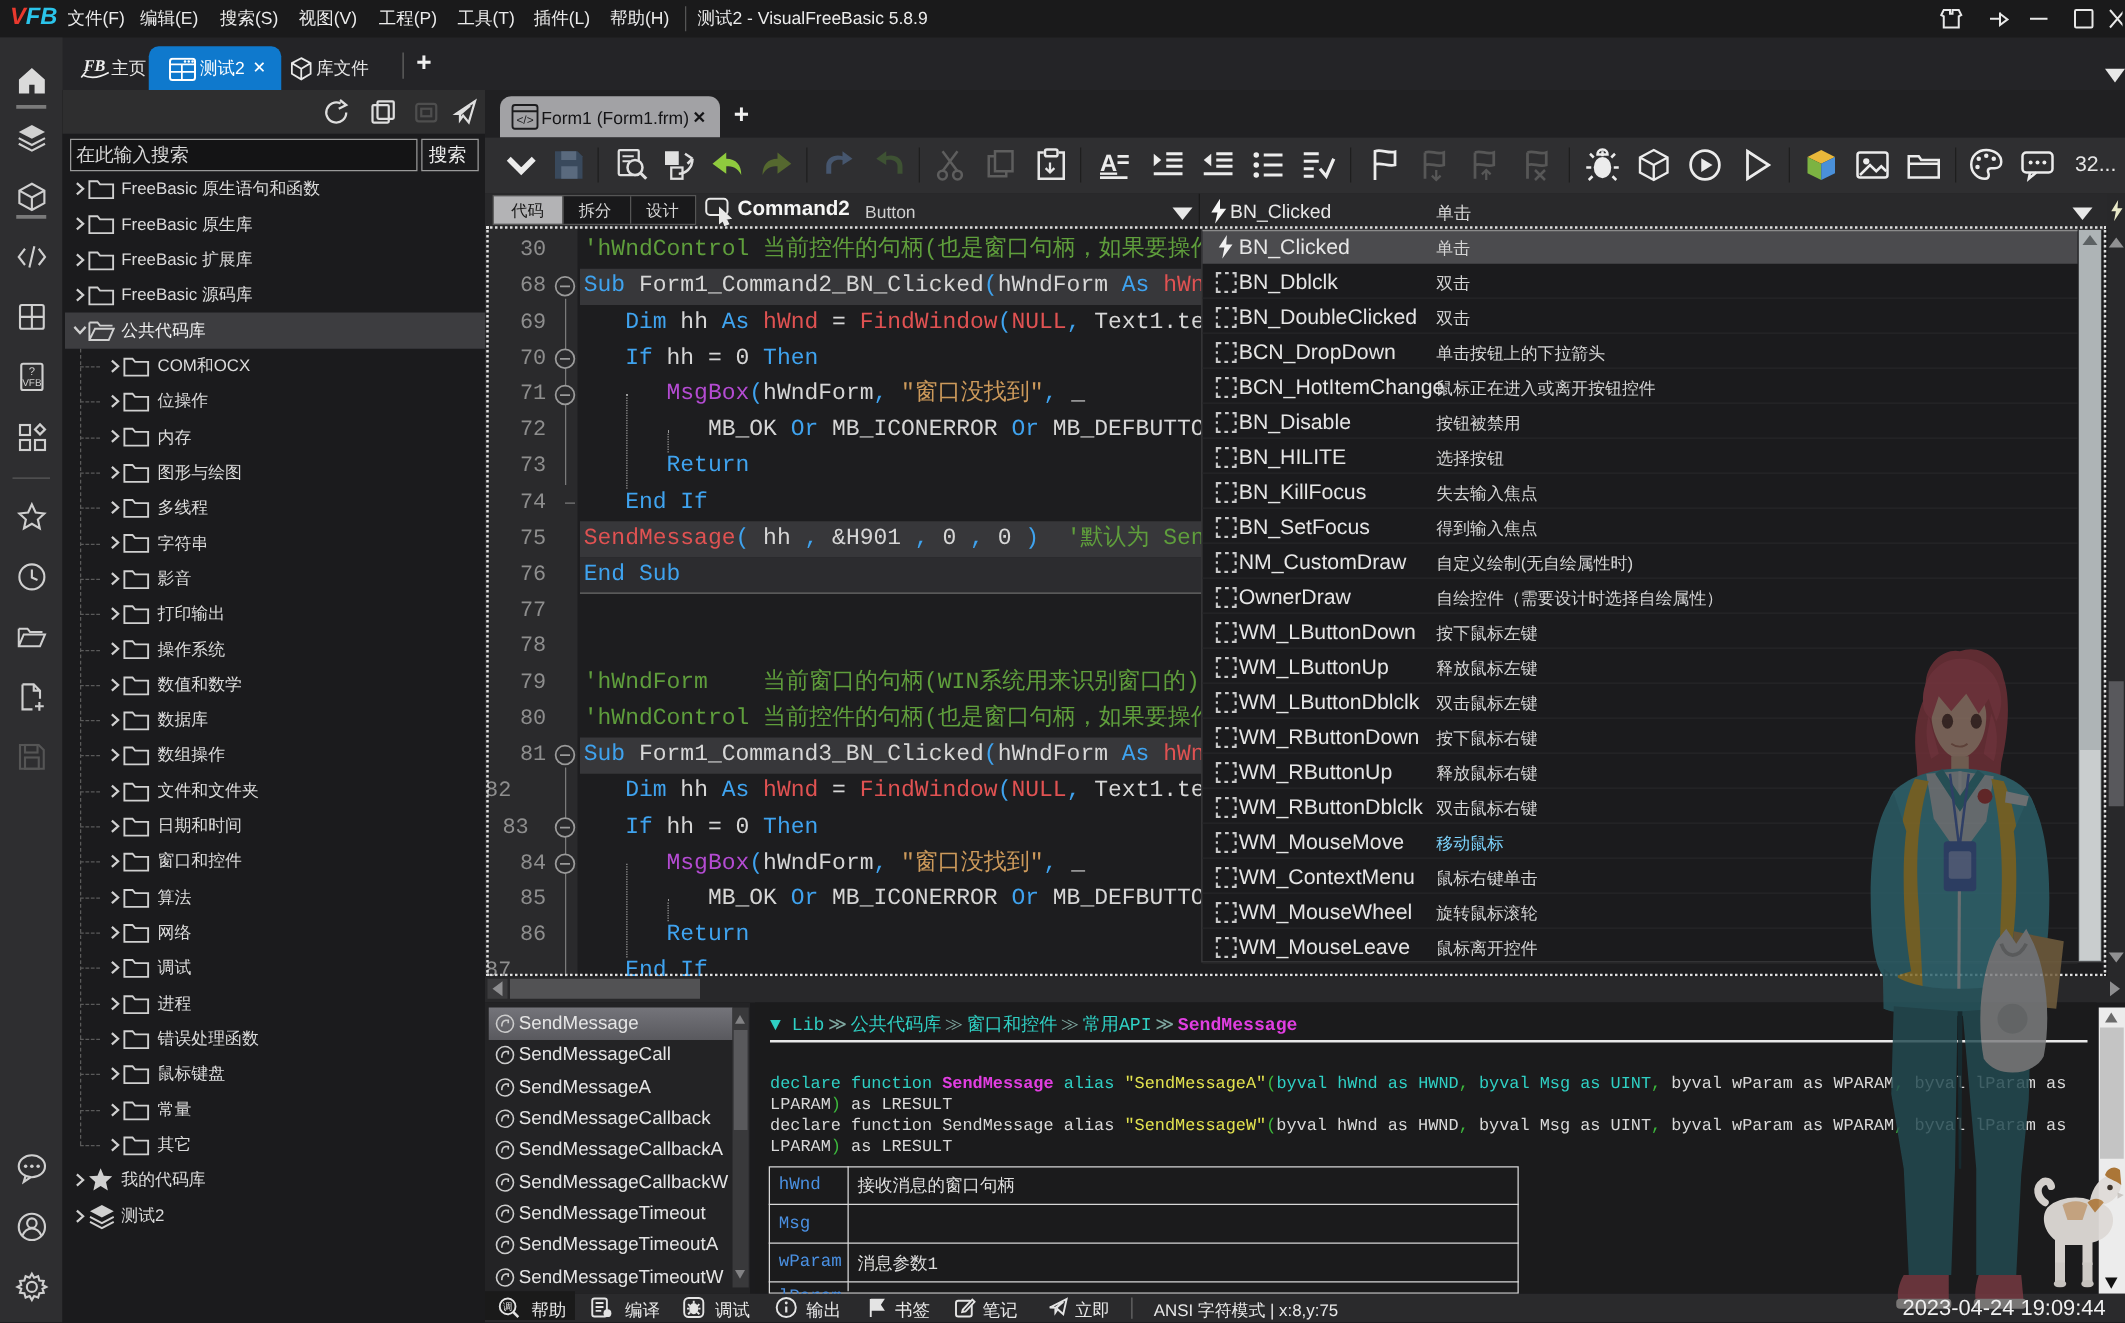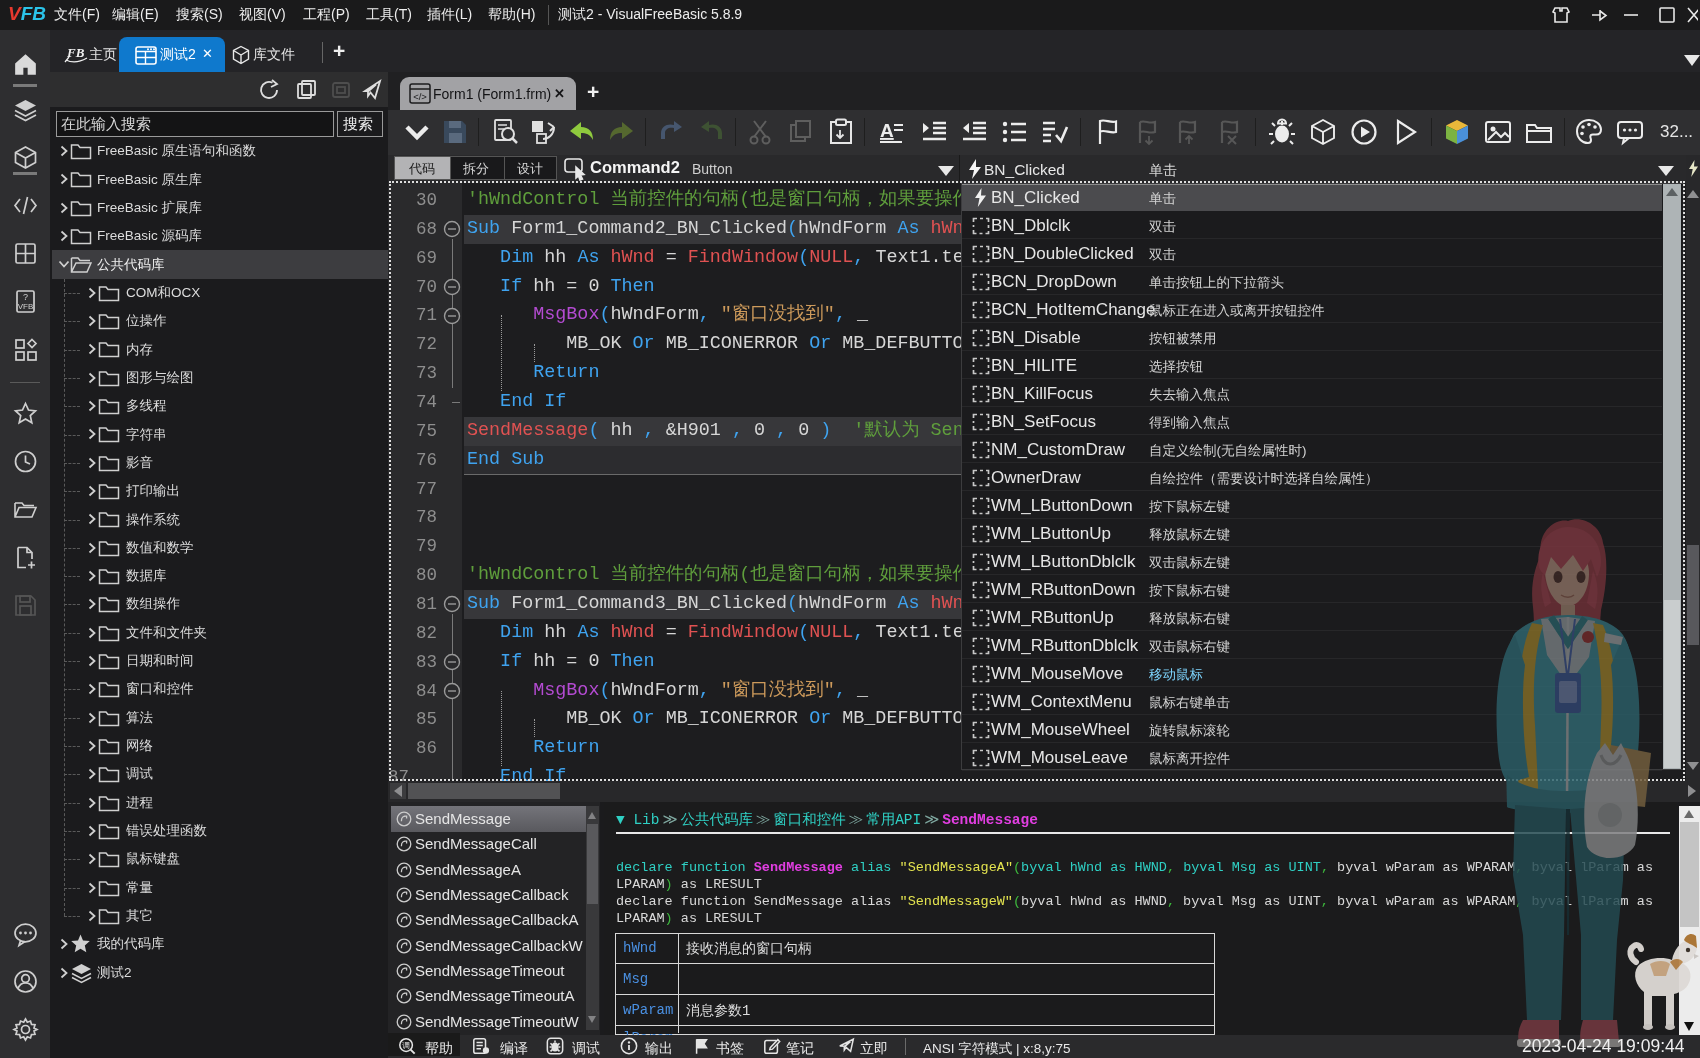--- a/index.html
+++ b/index.html
@@ -561,27 +561,28 @@
 <div class="abs mono" style="left:467px;top:359.1px;height:28.85px;line-height:28.85px;font-size:18.4px;white-space:pre">      <span class="k">Return</span></div>
 <div class="abs mono" style="left:388px;top:388.0px;width:49px;height:28.85px;line-height:28.85px;font-size:17.5px;color:#8e8e8e;text-align:right">74</div>
 <div class="abs mono" style="left:467px;top:388.0px;height:28.85px;line-height:28.85px;font-size:18.4px;white-space:pre">   <span class="k">End If</span></div>
 <div class="abs mono" style="left:388px;top:416.8px;width:49px;height:28.85px;line-height:28.85px;font-size:17.5px;color:#8e8e8e;text-align:right">75</div>
 <div class="abs mono" style="left:467px;top:416.8px;height:28.85px;line-height:28.85px;font-size:18.4px;white-space:pre"><span class="r">SendMessage</span><span class="k">( </span><span class="w">hh </span><span class="k">, </span><span class="w">&amp;H901 </span><span class="k">, </span><span class="w">0 </span><span class="k">, </span><span class="w">0 </span><span class="k">)  </span><span class="c">'默认为 SendMessageW，可以 SendMessageA</span></div>
 <div class="abs mono" style="left:388px;top:445.7px;width:49px;height:28.85px;line-height:28.85px;font-size:17.5px;color:#8e8e8e;text-align:right">76</div>
 <div class="abs mono" style="left:467px;top:445.7px;height:28.85px;line-height:28.85px;font-size:18.4px;white-space:pre"><span class="k">End Sub</span></div>
 <div class="abs mono" style="left:388px;top:474.5px;width:49px;height:28.85px;line-height:28.85px;font-size:17.5px;color:#8e8e8e;text-align:right">77</div>
 <div class="abs mono" style="left:388px;top:503.4px;width:49px;height:28.85px;line-height:28.85px;font-size:17.5px;color:#8e8e8e;text-align:right">78</div>
 <div class="abs mono" style="left:388px;top:532.2px;width:49px;height:28.85px;line-height:28.85px;font-size:17.5px;color:#8e8e8e;text-align:right">79</div>
+<div class="abs mono" style="left:467px;top:532.2px;height:28.85px;line-height:28.85px;font-size:18.4px;white-space:pre"><span class="c">'hWndForm    当前窗口的句柄(WIN系统用来识别窗口的)</span></div>
 <div class="abs mono" style="left:388px;top:561.0px;width:49px;height:28.85px;line-height:28.85px;font-size:17.5px;color:#8e8e8e;text-align:right">80</div>
 <div class="abs mono" style="left:467px;top:561.0px;height:28.85px;line-height:28.85px;font-size:18.4px;white-space:pre"><span class="c">'hWndControl 当前控件的句柄(也是窗口句柄，如果要操作</span></div>
 <div class="abs mono" style="left:388px;top:589.9px;width:49px;height:28.85px;line-height:28.85px;font-size:17.5px;color:#8e8e8e;text-align:right">81</div>
 <div class="abs mono" style="left:467px;top:589.9px;height:28.85px;line-height:28.85px;font-size:18.4px;white-space:pre"><span class="k">Sub </span><span class="w">Form1_Command3_BN_Clicked</span><span class="k">(</span><span class="w">hWndForm </span><span class="k">As </span><span class="r">hWnd</span><span class="k">, </span><span class="w">hWndControl </span><span class="k">As </span><span class="r">hWnd</span><span class="k">)</span></div>
-<div class="abs mono" style="left:388px;top:618.8px;width:49px;height:28.85px;line-height:28.85px;font-size:17.5px;color:#8e8e8e;text-align:right">82</div>
+<div class="abs mono" style="left:388px;top:618.8px;width:49px;height:28.85px;line-height:28.85px;font-size:17.5px;color:#8e8e8e;">82</div>
 <div class="abs mono" style="left:467px;top:618.8px;height:28.85px;line-height:28.85px;font-size:18.4px;white-space:pre">   <span class="k">Dim </span><span class="w">hh </span><span class="k">As </span><span class="r">hWnd </span><span class="w">= </span><span class="r">FindWindow</span><span class="k">(</span><span class="r">NULL</span><span class="k">, </span><span class="w">Text1.text )</span></div>
-<div class="abs mono" style="left:388px;top:647.6px;width:49px;height:28.85px;line-height:28.85px;font-size:17.5px;color:#8e8e8e;text-align:right">83</div>
+<div class="abs mono" style="left:388px;top:647.6px;width:49px;height:28.85px;line-height:28.85px;font-size:17.5px;color:#8e8e8e;text-align:center">83</div>
 <div class="abs mono" style="left:467px;top:647.6px;height:28.85px;line-height:28.85px;font-size:18.4px;white-space:pre">   <span class="k">If </span><span class="w">hh = 0 </span><span class="k">Then</span></div>
 <div class="abs mono" style="left:388px;top:676.5px;width:49px;height:28.85px;line-height:28.85px;font-size:17.5px;color:#8e8e8e;text-align:right">84</div>
 <div class="abs mono" style="left:467px;top:676.5px;height:28.85px;line-height:28.85px;font-size:18.4px;white-space:pre">      <span class="p">MsgBox</span><span class="k">(</span><span class="w">hWndForm</span><span class="k">, </span><span class="s">"窗口没找到"</span><span class="k">, </span><span class="w">_</span></div>
 <div class="abs mono" style="left:388px;top:705.3px;width:49px;height:28.85px;line-height:28.85px;font-size:17.5px;color:#8e8e8e;text-align:right">85</div>
 <div class="abs mono" style="left:467px;top:705.3px;height:28.85px;line-height:28.85px;font-size:18.4px;white-space:pre">         <span class="w">MB_OK </span><span class="k">Or </span><span class="w">MB_ICONERROR </span><span class="k">Or </span><span class="w">MB_DEFBUTTON1 )</span></div>
 <div class="abs mono" style="left:388px;top:734.1px;width:49px;height:28.85px;line-height:28.85px;font-size:17.5px;color:#8e8e8e;text-align:right">86</div>
 <div class="abs mono" style="left:467px;top:734.1px;height:28.85px;line-height:28.85px;font-size:18.4px;white-space:pre">      <span class="k">Return</span></div>
 <div class="abs mono" style="left:388px;top:763.0px;width:49px;height:28.85px;line-height:28.85px;font-size:17.5px;color:#8e8e8e;text-align:left">87</div>
 <div class="abs mono" style="left:467px;top:763.0px;height:28.85px;line-height:28.85px;font-size:18.4px;white-space:pre">   <span class="k">End If</span></div>
 <div class="abs" style="left:500.5px;top:315.4px;width:1px;height:75.7px;border-left:1px dotted #9a9a9a"></div>

